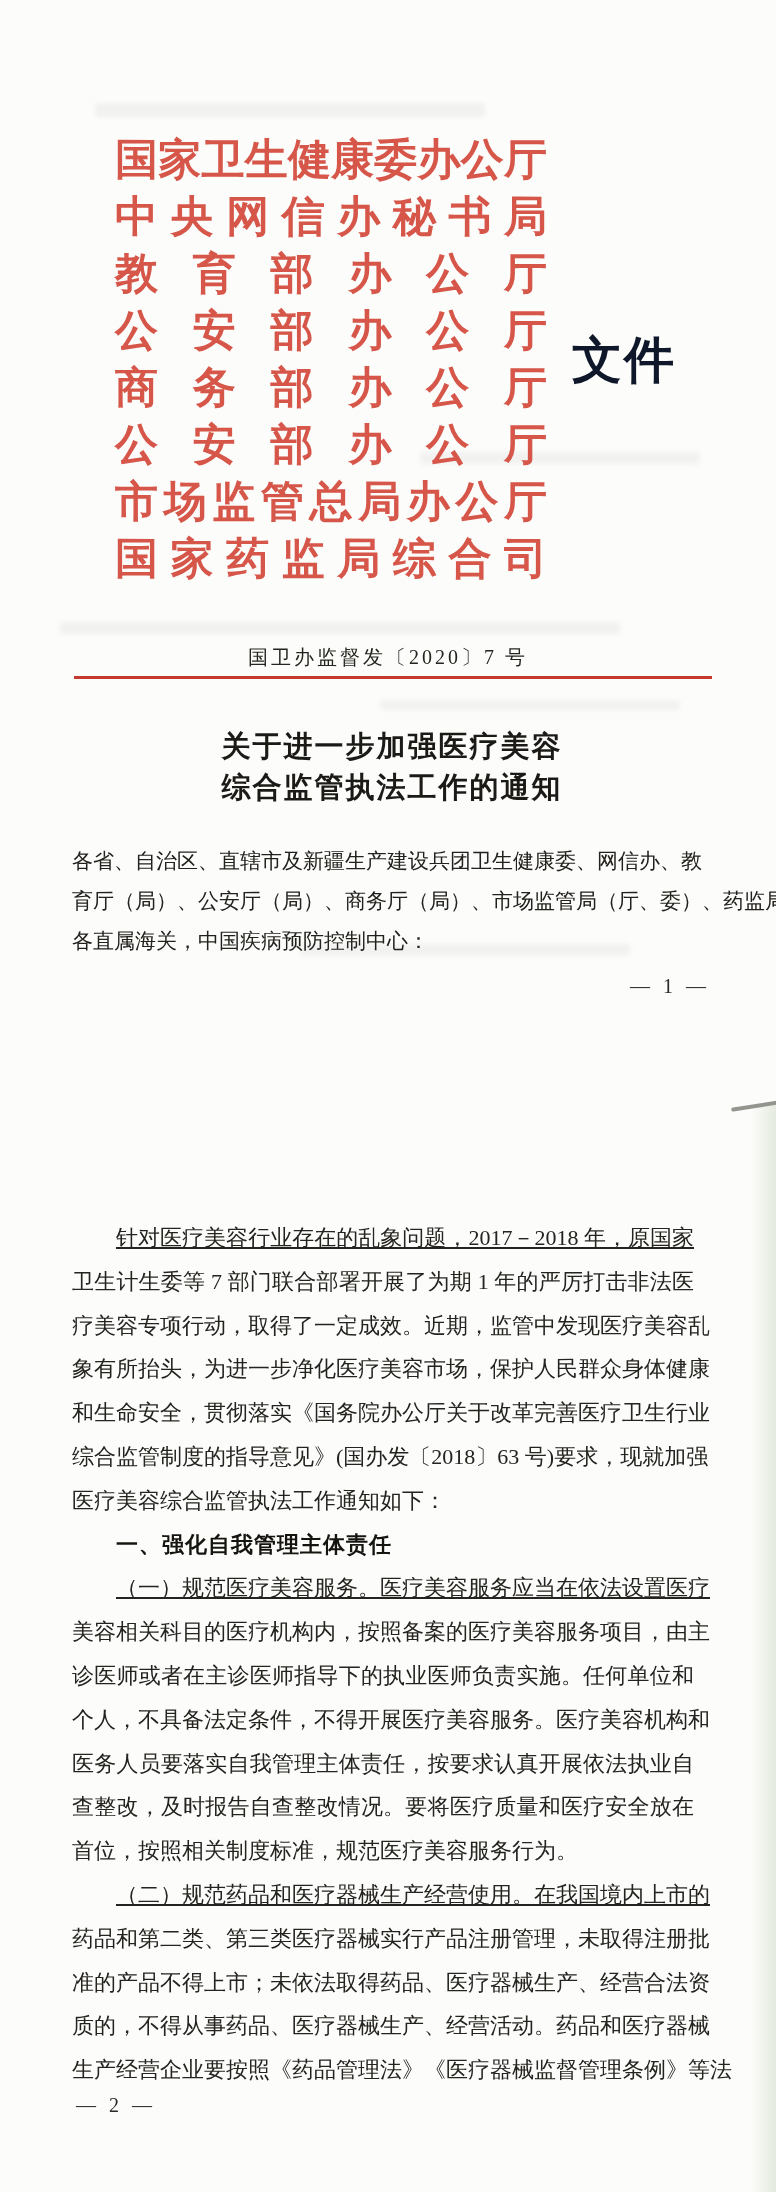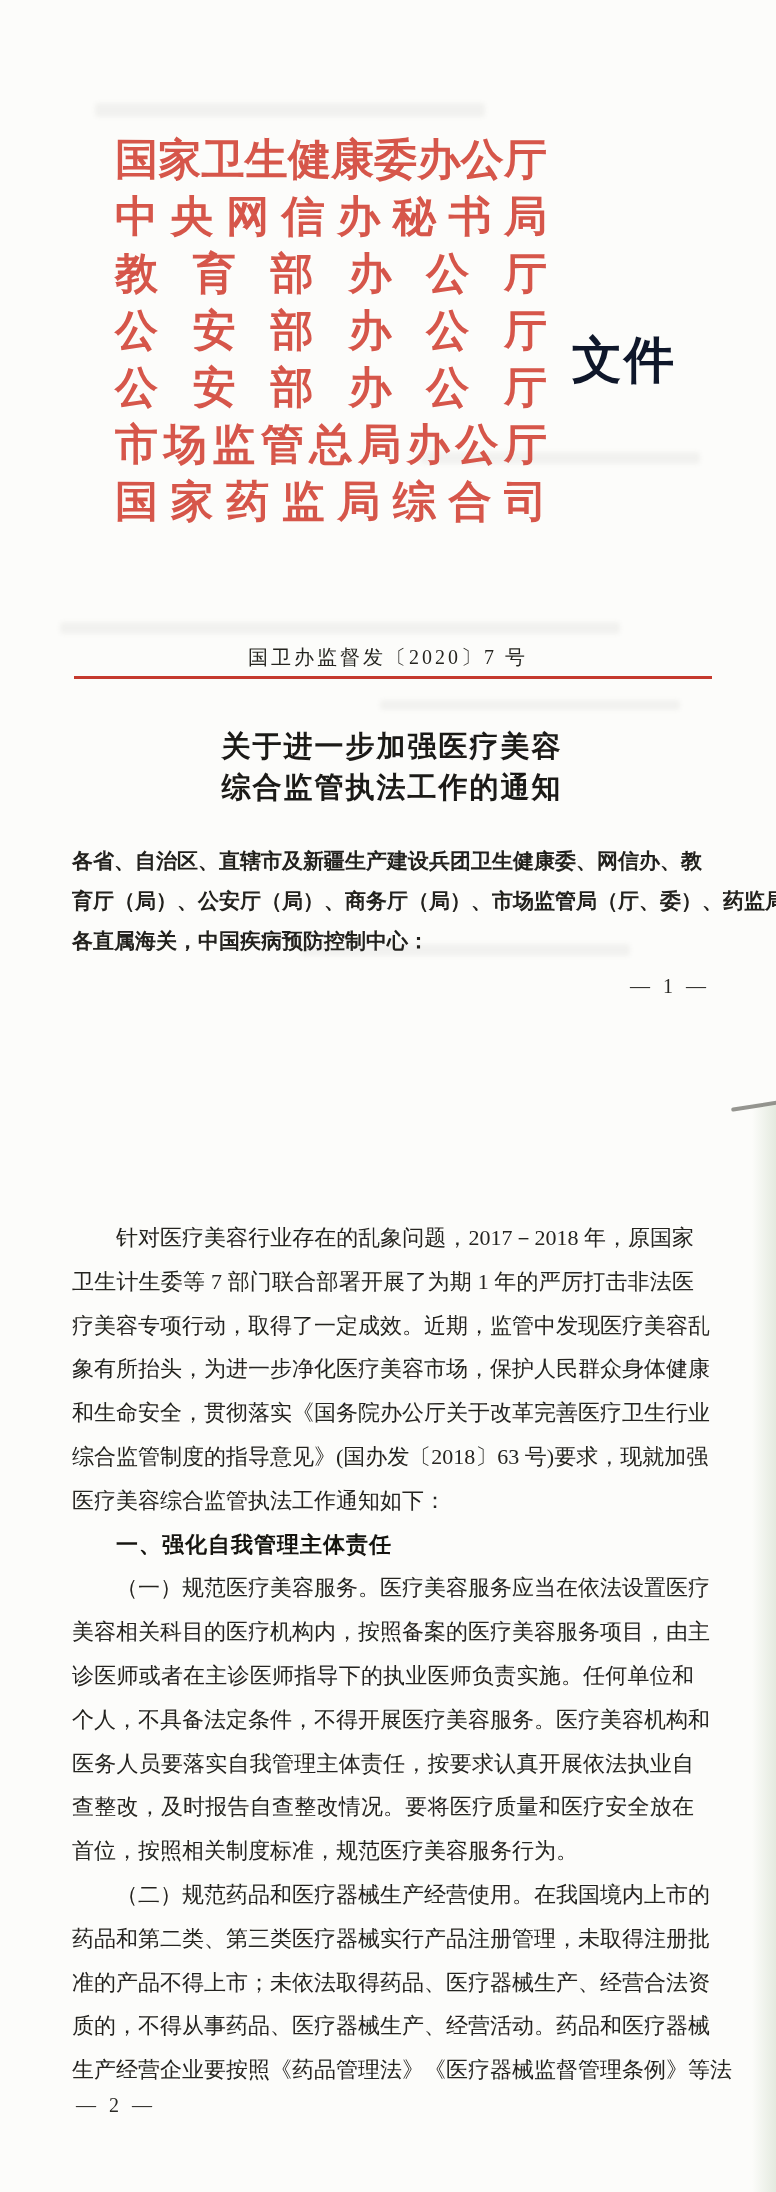--- a/index.html
+++ b/index.html
@@ -33,21 +33,21 @@
     background:#c53a2e;
   }
   .doc-title{
     position:absolute;left:4px;top:726px;width:776px;
     text-align:center;font-weight:bold;color:#1b1a17;
     font-size:29px;line-height:41px;letter-spacing:2px;
     font-family:Liberation Serif, serif;
   }
   .addressee{
     position:absolute;left:72px;top:841px;width:622px;
-    font-size:21px;line-height:40px;color:#22211d;font-weight:bold;
+    font-size:21px;line-height:40px;color:#22211d;
   }
   .addressee .line{ text-align:justify;text-align-last:justify;white-space:nowrap; }
   .addressee .line.end{ text-align-last:left; }
   .page-num-1{
     position:absolute;left:72px;top:975px;width:638px;
     text-align:right;font-size:20px;letter-spacing:4px;color:#2a2925;
     padding-right:4px;
   }
   
   .smudge{position:absolute;background:#9a9a94;opacity:.10;filter:blur(2px);border-radius:3px;pointer-events:none;}
@@ -63,21 +63,21 @@
   }
   
   .body2{
     position:absolute;left:72px;top:1216px;width:622px;
     font-size:22px;line-height:43.8px;color:#24231f;
   }
   .body2 .line{
     text-align:justify;text-align-last:justify;white-space:nowrap;height:43.8px;
   }
   .body2 .line.end{ text-align-last:left; }
-  .body2 .line.ind{ text-indent:2em; }
+  .body2 .line.ind{ text-indent:2em;text-decoration:underline; }
   .body2 .heading{
     font-weight:bold;text-indent:2em;height:43.8px;line-height:43.8px;
     color:#15140f;font-family:Liberation Serif, serif;
     letter-spacing:1px;font-size:22px;
   }
   .page-num-2{
     position:absolute;left:76px;top:2094px;
     font-size:20px;letter-spacing:4px;color:#2a2925;
   }
 </style>
@@ -90,20 +90,21 @@
   <div class="smudge" style="left:420px;top:452px;width:280px;height:12px;"></div>
   <div class="smudge" style="left:60px;top:622px;width:560px;height:12px;"></div>
   <div class="smudge" style="left:300px;top:944px;width:330px;height:12px;"></div>
   <div class="smudge" style="left:380px;top:700px;width:300px;height:10px;"></div>
 
   <div class="letterhead">
     <div class="lh-line">国家卫生健康委办公厅</div>
     <div class="lh-line">中央网信办秘书局</div>
     <div class="lh-line">教育部办公厅</div>
     <div class="lh-line">公安部办公厅</div>
+    <div class="lh-line">商务部办公厅</div>
     <div class="lh-line">公安部办公厅</div>
     <div class="lh-line">市场监管总局办公厅</div>
     <div class="lh-line">国家药监局综合司</div>
   </div>
 
   <div class="stamp-word">文件</div>
 
   <div class="doc-number">国卫办监督发〔2020〕7 号</div>
 
   <div class="red-rule"></div>

